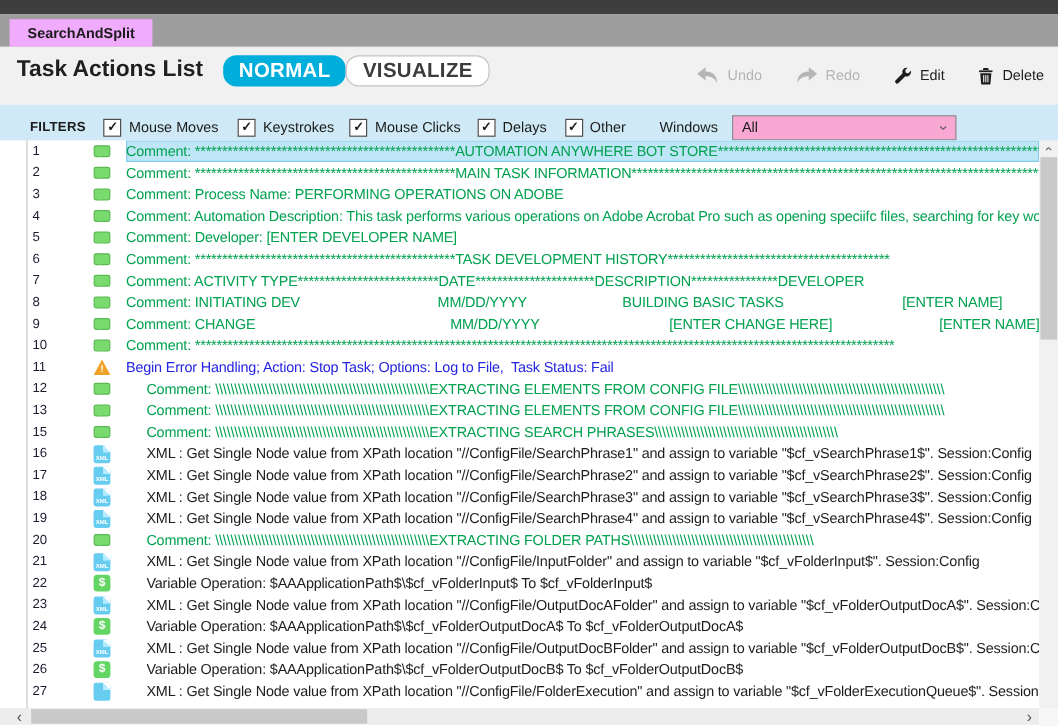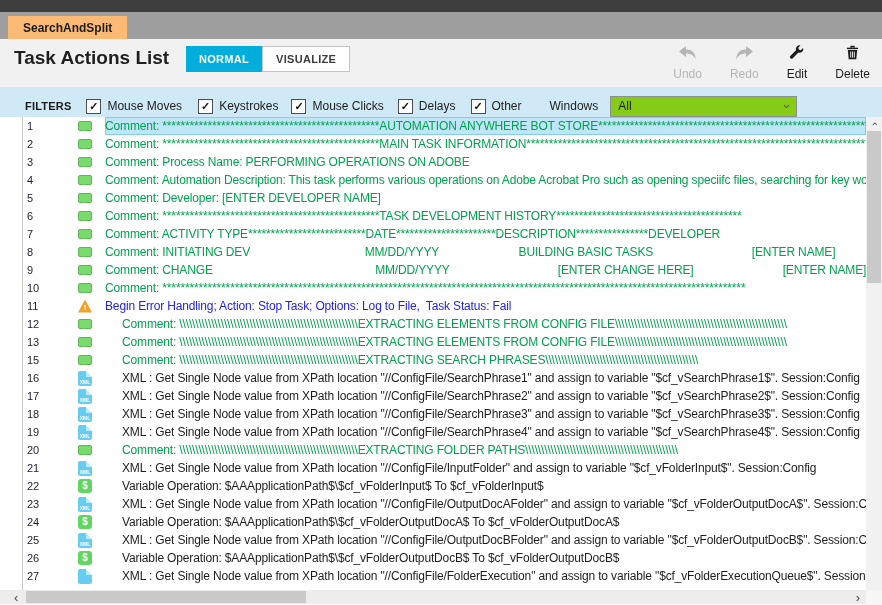--- a/index.html
+++ b/index.html
@@ -1,41 +1,41 @@
 <!DOCTYPE html>
 <html style="--accent: #00AEDB; --selection_bg: #BFE6F6; --comment_green: #00A14F; --error_blue: #2323E0; --filter_bar_bg: #CFE9F6; --warning_orange: #F0A32A; --icon_green: #79DA6E; --icon_blue: #66CDF1;"><head>
 <meta charset="utf-8">
 <style>
   html,body{margin:0;padding:0;background:#fff;}
   .window{position:relative;width:882px;height:605px;overflow:hidden;background:#fff;
           font-family:"Liberation Sans",sans-serif;-webkit-font-smoothing:antialiased;}
   
   .topstrip{height:12px;background:#3e3e3e;}
   .tabbar{height:27px;background:#9e9e9e;display:flex;align-items:flex-end;padding-left:8px;}
-  .tab{height:23px;background:#fdba74;display:flex;align-items:center;padding:0 15px;
+  .tab{height:23px;background:#f0abfc;display:flex;align-items:center;padding:0 15px;
        font-size:12px;font-weight:bold;color:#1b1b1b;}
   .header{height:48px;background:#f1f1f1;position:relative;}
   .title{position:absolute;left:14px;top:8px;font-size:19px;font-weight:bold;color:#1f1f1f;}
   .segmented{position:absolute;left:186px;top:7px;display:flex;height:26px;}
-  .seg{display:flex;align-items:center;padding:0 13px;font-size:11px;font-weight:bold;letter-spacing:.3px;cursor:pointer;}
+  .seg{display:flex;align-items:center;padding:0 13px;font-size:17px;font-weight:bold;letter-spacing:.3px;cursor:pointer;border-radius:11px;}
   .seg.active{background:var(--accent,#00AEDB);color:#fff;}
   .seg.inactive{background:#fff;border:1px solid #c3c3c3;color:#3c3c3c;}
   .actions{position:absolute;right:12px;top:0;height:100%;display:flex;align-items:center;gap:28px;}
-  .action{display:flex;align-items:center;gap:7px;font-size:12px;color:#1d1d1d;cursor:pointer;flex-direction:column;}
+  .action{display:flex;align-items:center;gap:7px;font-size:12px;color:#1d1d1d;cursor:pointer;}
   .action.disabled{color:#b5b5b5;}
   .action svg{display:block;}
   
   .filterbar{height:38px;background:var(--filter_bar_bg,#CFE9F6);display:flex;align-items:center;
              font-size:12px;color:#1c1c1c;}
   .filters-label{font-weight:bold;font-size:11px;margin-left:25px;letter-spacing:.2px;}
   .cb{display:flex;align-items:center;gap:6px;cursor:pointer;}
   .box{width:13px;height:13px;background:#fff;border:1px solid #4d4d4d;display:flex;align-items:center;
        justify-content:center;font-size:11px;font-weight:bold;color:#1a1a1a;line-height:1;}
   .winlabel{margin-left:28px;text-align:center;}
-  .dropdown{width:187px;height:21px;background:#84cc16;border:1px solid #8a8f94;margin-left:12px;
+  .dropdown{width:187px;height:21px;background:#f9a8d4;border:1px solid #8a8f94;margin-left:12px;
             display:flex;align-items:center;justify-content:space-between;padding:0 7px;box-sizing:border-box;cursor:pointer;}
   .chev{display:inline-block;transform:rotate(90deg);color:#555;font-size:13px;line-height:1;}
   
   .list{position:absolute;left:0;top:117px;width:866px;height:473px;background:#fff;overflow:hidden;}
   .gutterline{position:absolute;left:22px;top:117px;width:1px;height:473px;background:#c9c9c9;z-index:5;}
   .row{height:18px;display:flex;align-items:center;white-space:pre;font-size:12px;}
   .ln{flex:0 0 50px;box-sizing:border-box;padding-left:27px;font-size:11px;color:#1c1c30;}
   .ic{flex:0 0 14px;margin-left:28px;position:relative;}
   .ic-comment{width:13px;height:10px;background:var(--icon_green,#79DA6E);border:1px solid #5cb853;border-radius:2px;box-sizing:border-box;}
   .ic-comment::after{content:"";position:absolute;left:2px;bottom:-4px;border:3px solid transparent;border-top-color:var(--icon_green,#79DA6E);}

